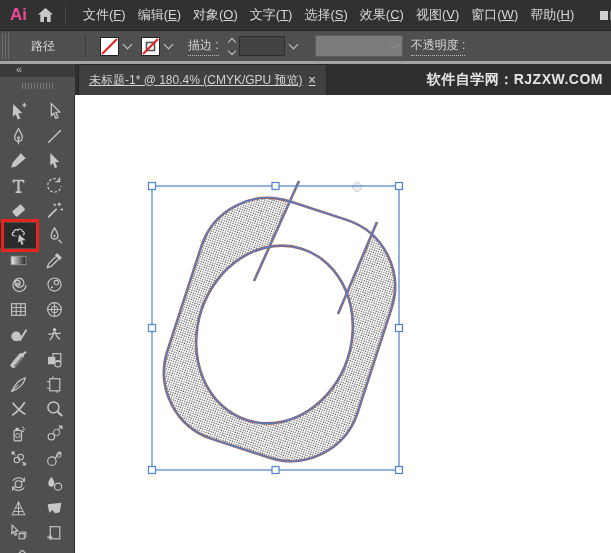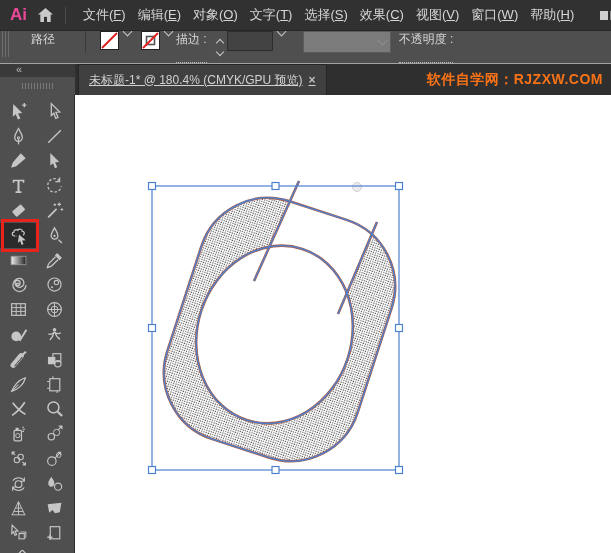--- a/index.html
+++ b/index.html
@@ -14,21 +14,21 @@
   .ai-logo{ color:#ec4899; font-weight:bold; font-size:17px; margin:0 10px 0 10px; letter-spacing:0; }
   .home-ic{ width:17px; height:16px; display:block; }
   .mb-div{ width:1px; height:17px; background:#4a4a4a; margin:0 11px; }
   .menu-item{ margin:16px 6px; cursor:default; }
   .menu-item .k{ text-decoration:underline; }
   .ws-ic{ margin-left:auto; display:flex; gap:2px; margin-right:-6px; }
   .ws-ic i{ display:block; width:8px; height:9px; background:#cfcfcf; }
   .ws-ic i.b{ background:#8a8a8a; width:7px; }
   
   .controlbar{ height:34px; background:#4f4f4f; border-top:1px solid #262626;
-    border-bottom:1px solid #a3a3a3; display:flex; 
+    border-bottom:3px solid #a3a3a3; display:flex; align-items:center;
     color:#d6d6d6; font-size:12px; white-space:nowrap; overflow:hidden; }
   .grip{ width:7px; height:26px; margin-left:2px;
     background:repeating-linear-gradient(90deg,#6d6d6d 0 1px,transparent 1px 3px); }
   .cb-label{ margin:0 0 0 22px; }
   .cb-div{ width:1px; height:22px; background:#3a3a3a; margin:0 14px 0 30px; }
   .swatch{ width:19px; height:19px; background:#fff; border:1px solid #222; position:relative; }
   .swatch svg{ position:absolute; inset:0; }
   .chev{ width:7px; height:7px; border-right:1.6px solid #c9c9c9; border-bottom:1.6px solid #c9c9c9;
     transform:rotate(45deg); margin:-3px 4px 0 5px; }
   .chev.dim{ border-color:#8e8e8e; }
@@ -52,21 +52,21 @@
   .tb-left{ width:75px; flex:0 0 75px; display:flex; flex-direction:column; }
   .collapse-strip{ height:13px; background:#3a3a3a; color:#bdbdbd; font-size:11px;
     line-height:11px; padding-left:16px; }
   .dock-top{ flex:1; background:#4f4f4f; display:flex; align-items:center; justify-content:center; }
   .drag-dots{ width:32px; height:6px;
     background:repeating-linear-gradient(90deg,#7a7a7a 0 1px,transparent 1px 3px); }
   .doc-tab{ margin-left:3px; background:#404040; display:flex; align-items:center;
     padding:0 10px; font-size:12px; gap:6px; border:1px solid #262626; border-bottom:none;text-decoration:underline; }
   .doc-tab .x{ color:#bdbdbd; font-size:12px; font-weight:bold; cursor:pointer; }
   .watermark{ margin-left:auto; margin-right:8px; align-self:center; font-size:14px;
-    font-weight:600; color:#f97316; letter-spacing:.5px; }
+    font-weight:600; color:#e5e5e5; letter-spacing:.5px; }
   
   .main{ display:flex; height:458px; }
   .toolbar{ width:75px; flex:0 0 75px; background:#4f4f4f; border-right:1px solid #2a2a2a;
     position:relative; padding-top:4px; overflow:hidden; }
   .tool-row{ height:24.8px; display:flex; }
   .tool{ width:37px; display:flex; align-items:center; justify-content:center; cursor:pointer; }
   .tool.r{ width:34px; }
   .tool svg{ width:19px; height:19px; display:block; }
   .tool.active-dark{ background:#2a2a2a; }
   .red-hl{ position:absolute; left:1px; top:124px; width:38px; height:33px;
@@ -109,21 +109,21 @@
       </svg>
   </span>
   <span class="chev"></span>
   <span class="swatch" style="margin-left:6px">
     <svg viewBox="0 0 17 17">
       <rect x="4.5" y="4.5" width="8" height="8" fill="none" stroke="#555" stroke-width="1.6"></rect>
       <line x1="1" y1="16" x2="16" y2="1" stroke="#e02020" stroke-width="2"></line>
     </svg>
   </span>
   <span class="chev"></span>
-  <span class="dotted-link" style="">描边 :</span>
+  <span class="dotted-link" style="margin-left:12px">描边 :</span>
   <span class="stepper">
       <b class="up"></b>
       <b class="dn"></b>
     </span>
   <span class="val-box"></span>
   <span class="chev"></span>
   <span class="dd-disabled">
       <span class="chev dim"></span>
     </span>
   <span class="dotted-link cb-right">不透明度 :</span>

